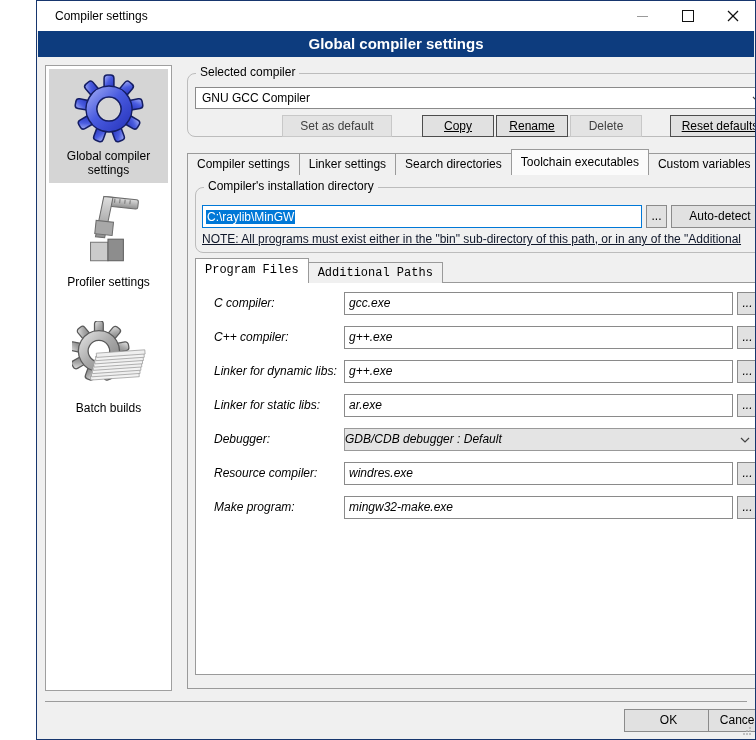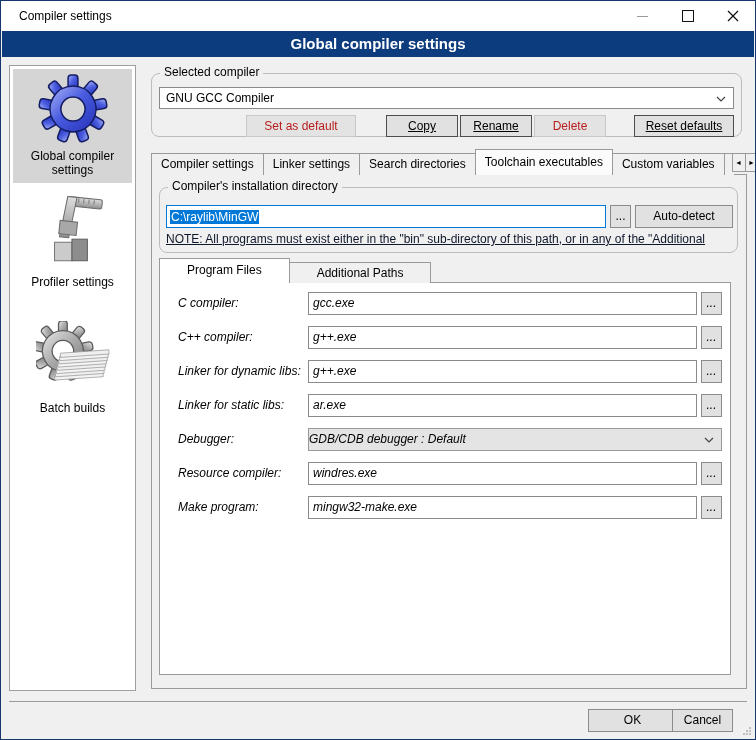--- a/index.html
+++ b/index.html
@@ -1,17 +1,17 @@
 <!DOCTYPE html>
 <html><head>
 <meta charset="utf-8">
 <style>
   html,body{margin:0;padding:0;}
   body{width:756px;height:740px;position:relative;font-family:"Liberation Sans",sans-serif;font-size:12px;color:#000;background:#fff;}
-  .window{position:absolute;inset:0;background:#f0f0f0;border:1px solid #17366e;box-sizing:border-box;overflow:hidden;}
+  .window{position:absolute;inset:0;background:#f0f0f0;border:1px solid #17366e;box-sizing:border-box;overflow:hidden;margin-left:36px;}
 
   
   .titlebar{position:absolute;left:0;top:0;right:0;height:30px;background:#ffffff;}
   .titlebar .title{position:absolute;left:18px;top:0;line-height:30px;}
   .capbtn{position:absolute;top:0;width:45px;height:30px;display:flex;align-items:center;justify-content:center;}
   .capbtn.min{right:90px}.capbtn.max{right:45px}.capbtn.close{right:0}
   .dash{width:11px;height:1px;background:#9a9a9a;}
   .sq{width:10px;height:10px;border:1px solid #111;}
 
   
@@ -28,21 +28,21 @@
   .groupbox{position:absolute;border:1px solid #bcbcbc;border-radius:8px;box-sizing:border-box;}
   .legend{position:absolute;top:-9px;left:8px;background:#f0f0f0;padding:0 4px;line-height:14px;}
 
   .grp-compiler{left:150px;top:72px;width:591px;height:64px;}
   .combo{position:absolute;left:7px;right:7px;top:13px;height:22px;background:#fff;border:1px solid #8a8a8a;
          box-sizing:border-box;display:flex;align-items:center;padding:0 22px 0 6px;}
   .combo .chev{position:absolute;right:7px;top:8px;}
   .btnrow{position:absolute;top:41px;right:7px;display:flex;}
   .btn{background:#e1e1e1;border:1px solid #8b8b8b;box-sizing:border-box;height:22px;line-height:20px;text-align:center;cursor:default;}
   .btn.dark{border-color:#4d4d4d;text-decoration:underline;}
-  .btn.disabled{border-color:#c8c8c8;color:#b91c1c;background:#e3e3e3;}
+  .btn.disabled{border-color:#c8c8c8;color:#404040;background:#e3e3e3;}
 
   
   .tabstrip{position:absolute;left:150px;top:149px;width:596px;height:25px;display:flex;align-items:flex-end;z-index:2;}
   .tab{height:22px;line-height:21px;padding:0 9px;background:#f0f0f0;border:1px solid #9a9a9a;border-bottom:none;
        box-sizing:border-box;margin-right:-1px;white-space:nowrap;}
   .tab.active{height:26px;line-height:24px;background:#fbfbfb;position:relative;z-index:3;}
   .tab.cut{width:38px;overflow:hidden;padding-right:0;border-right:none;}
   .tab-arrows{margin-left:auto;display:flex;margin-bottom:3px;position:relative;z-index:4;}
   .arrowbtn{width:14px;height:19px;border:1px solid #9a9a9a;background:#f0f0f0;box-sizing:border-box;
             display:flex;align-items:center;justify-content:center;font-size:7px;margin-left:-1px;}
@@ -53,21 +53,21 @@
   .grp-install{left:7px;top:12px;right:8px;height:66px;background:#f0f0f0;}
   .pathrow{position:absolute;left:6px;right:4px;top:17px;height:23px;display:flex;gap:4px;}
   .path-input{flex:1;background:#fff;border:1px solid #0078d7;box-sizing:border-box;display:flex;align-items:center;padding:0 3px;overflow:hidden;}
   .path-input .sel{background:#0078d7;color:#fff;padding:0 1px;white-space:pre;}
   .bb{width:21px;height:23px;line-height:21px;}
   .autod{width:98px;height:23px;line-height:21px;}
   .note{position:absolute;left:6px;right:2px;top:44px;color:#0f172a;white-space:nowrap;overflow:hidden;text-decoration:underline;}
 
   
   .inner-tabs{position:absolute;left:7px;top:84px;display:flex;align-items:flex-end;height:24px;z-index:2;}
-  .itab{height:21px;line-height:20px;padding:0 27px;background:#f0f0f0;border:1px solid #9a9a9a;border-bottom:none;box-sizing:border-box;margin-right:-1px;white-space:nowrap;}
+  .itab{height:21px;line-height:20px;padding:0 9px;background:#f0f0f0;border:1px solid #9a9a9a;border-bottom:none;box-sizing:border-box;margin-right:-1px;white-space:nowrap;font-family:Liberation Mono, monospace;}
   .itab.active{height:25px;line-height:23px;background:#ffffff;position:relative;z-index:3;}
   .inner-panel{position:absolute;left:7px;top:107px;right:15px;height:393px;background:#fff;border:1px solid #9a9a9a;box-sizing:border-box;z-index:1;}
 
   .frow{display:flex;align-items:center;height:26px;margin:8px 8px 0 18px;font-style:italic;}
   .frow:first-child{margin-top:7px;}
   .frow .flabel{width:130px;flex:none;}
   .fin{flex:1;background:#fff;border:1px solid #8a8a8a;box-sizing:border-box;height:23px;display:flex;align-items:center;padding:0 4px;overflow:hidden;}
   .fbb{width:21px;height:23px;line-height:21px;margin-left:4px;flex:none;}
   .fsel{flex:1;background:#e4e4e4;border:1px solid #999;box-sizing:border-box;height:23px;display:flex;align-items:center;padding:0 22px 0 0;position:relative;}
   .fsel .chev{position:absolute;right:7px;top:8px;}

